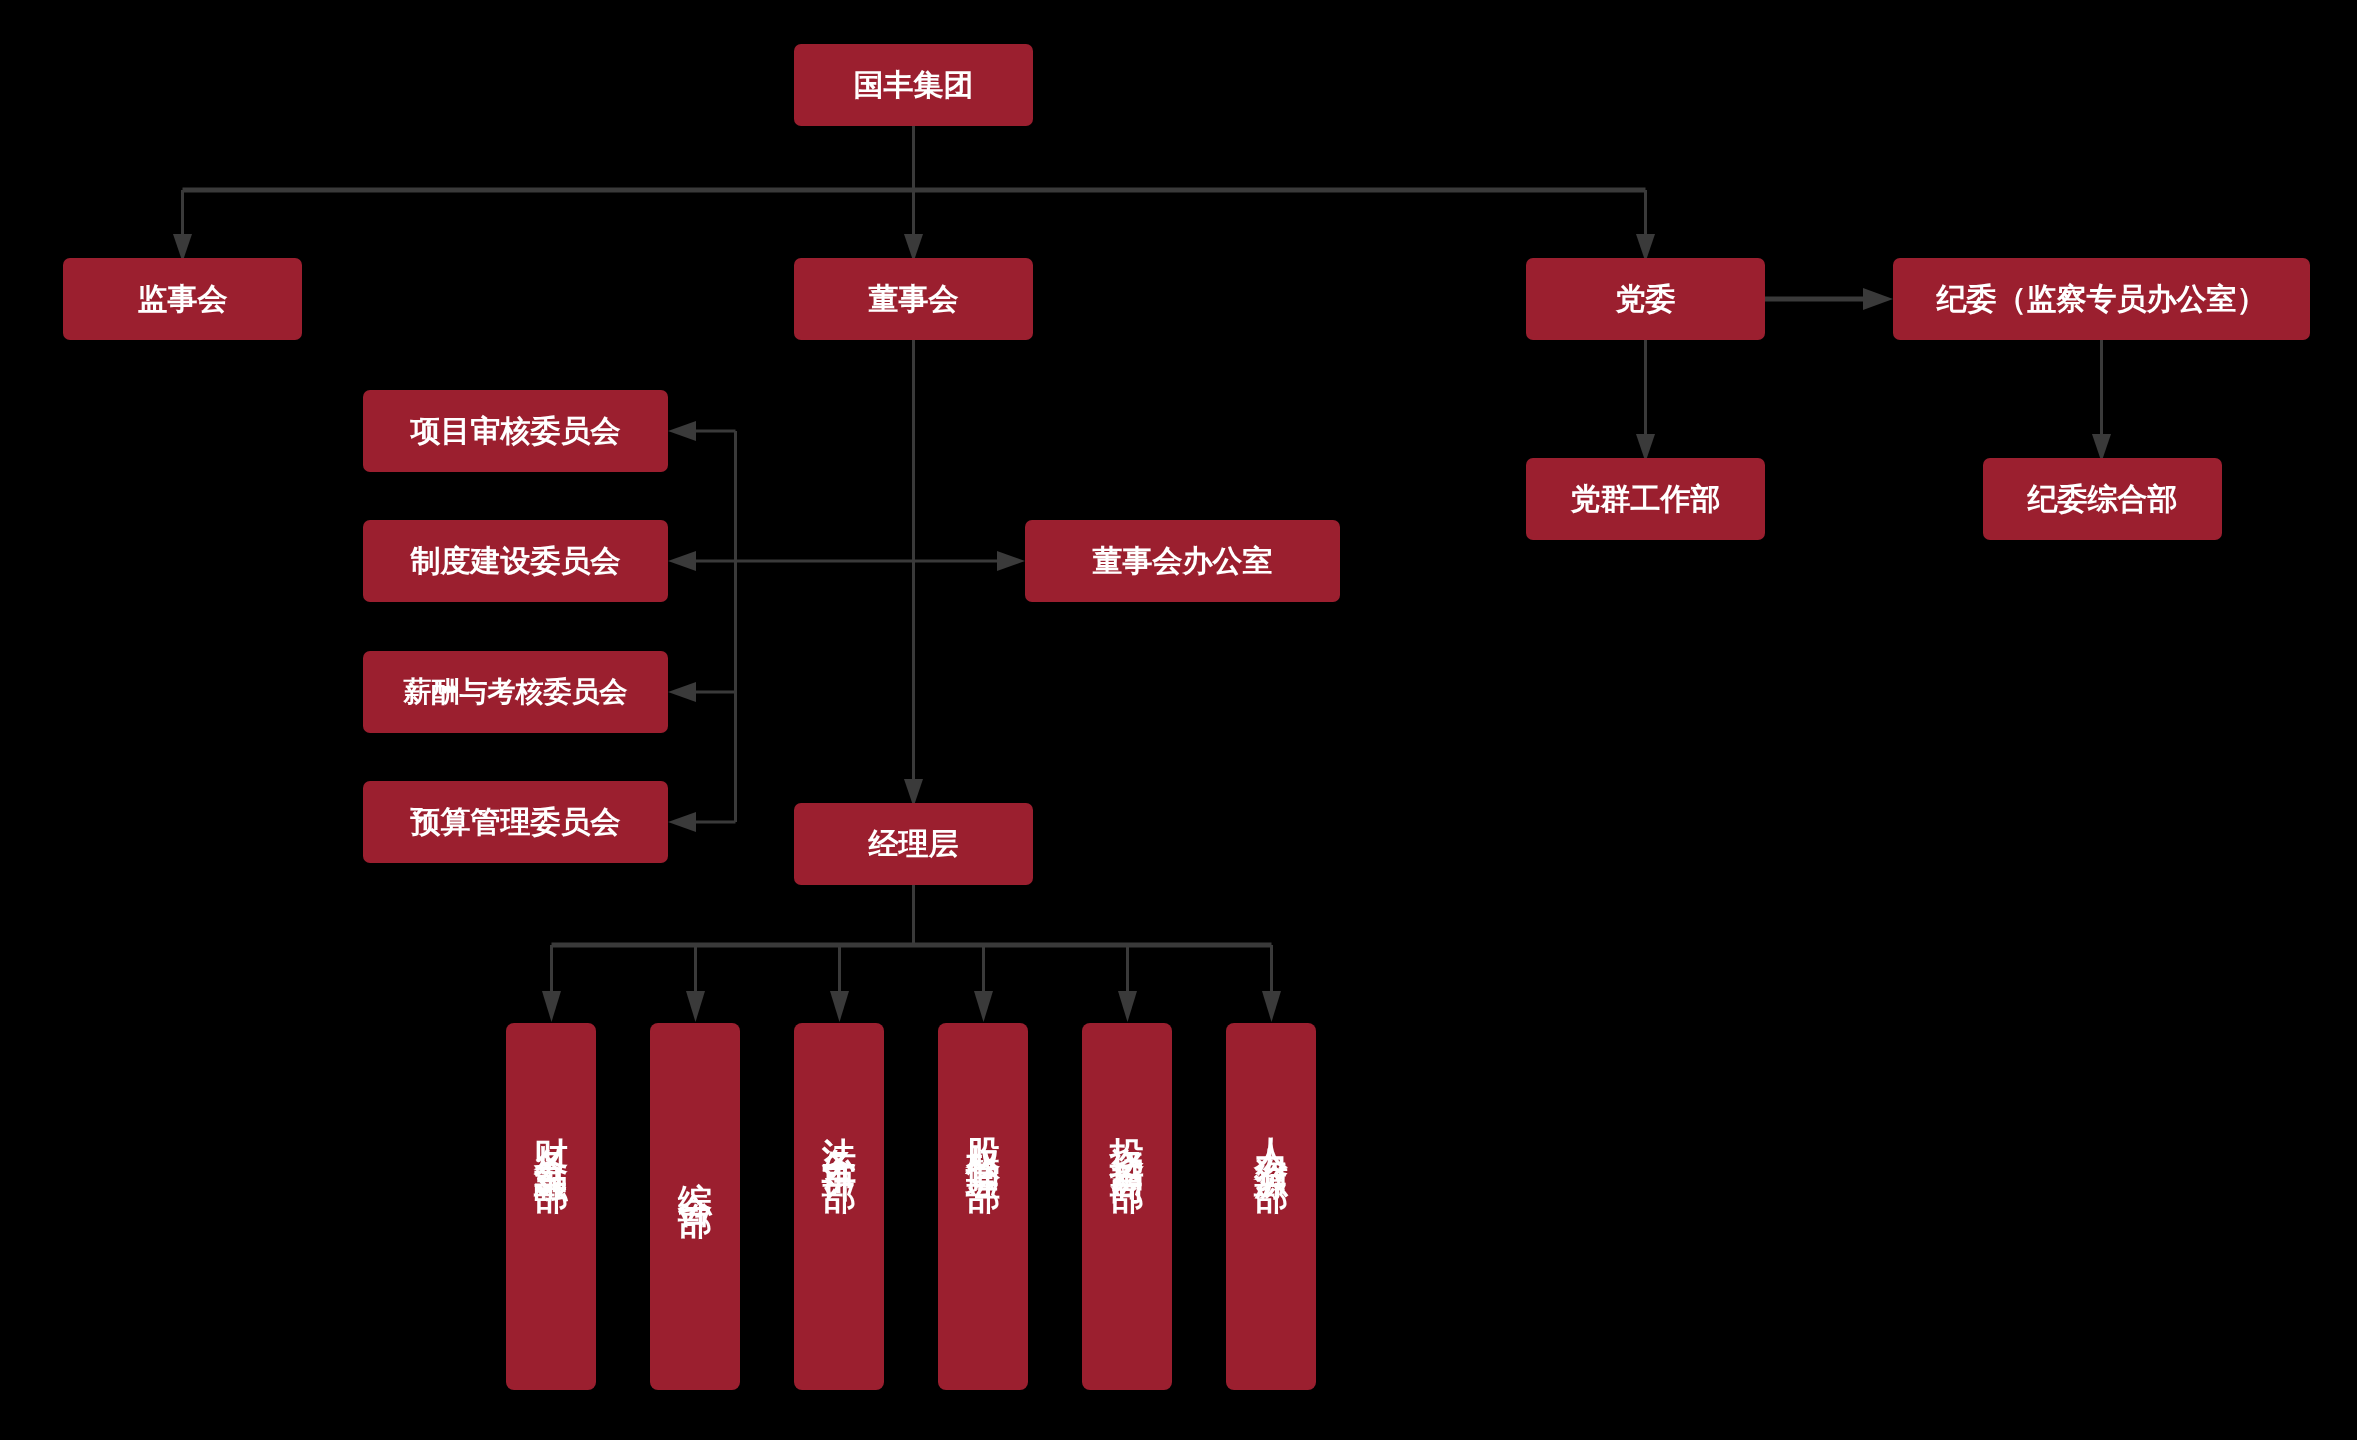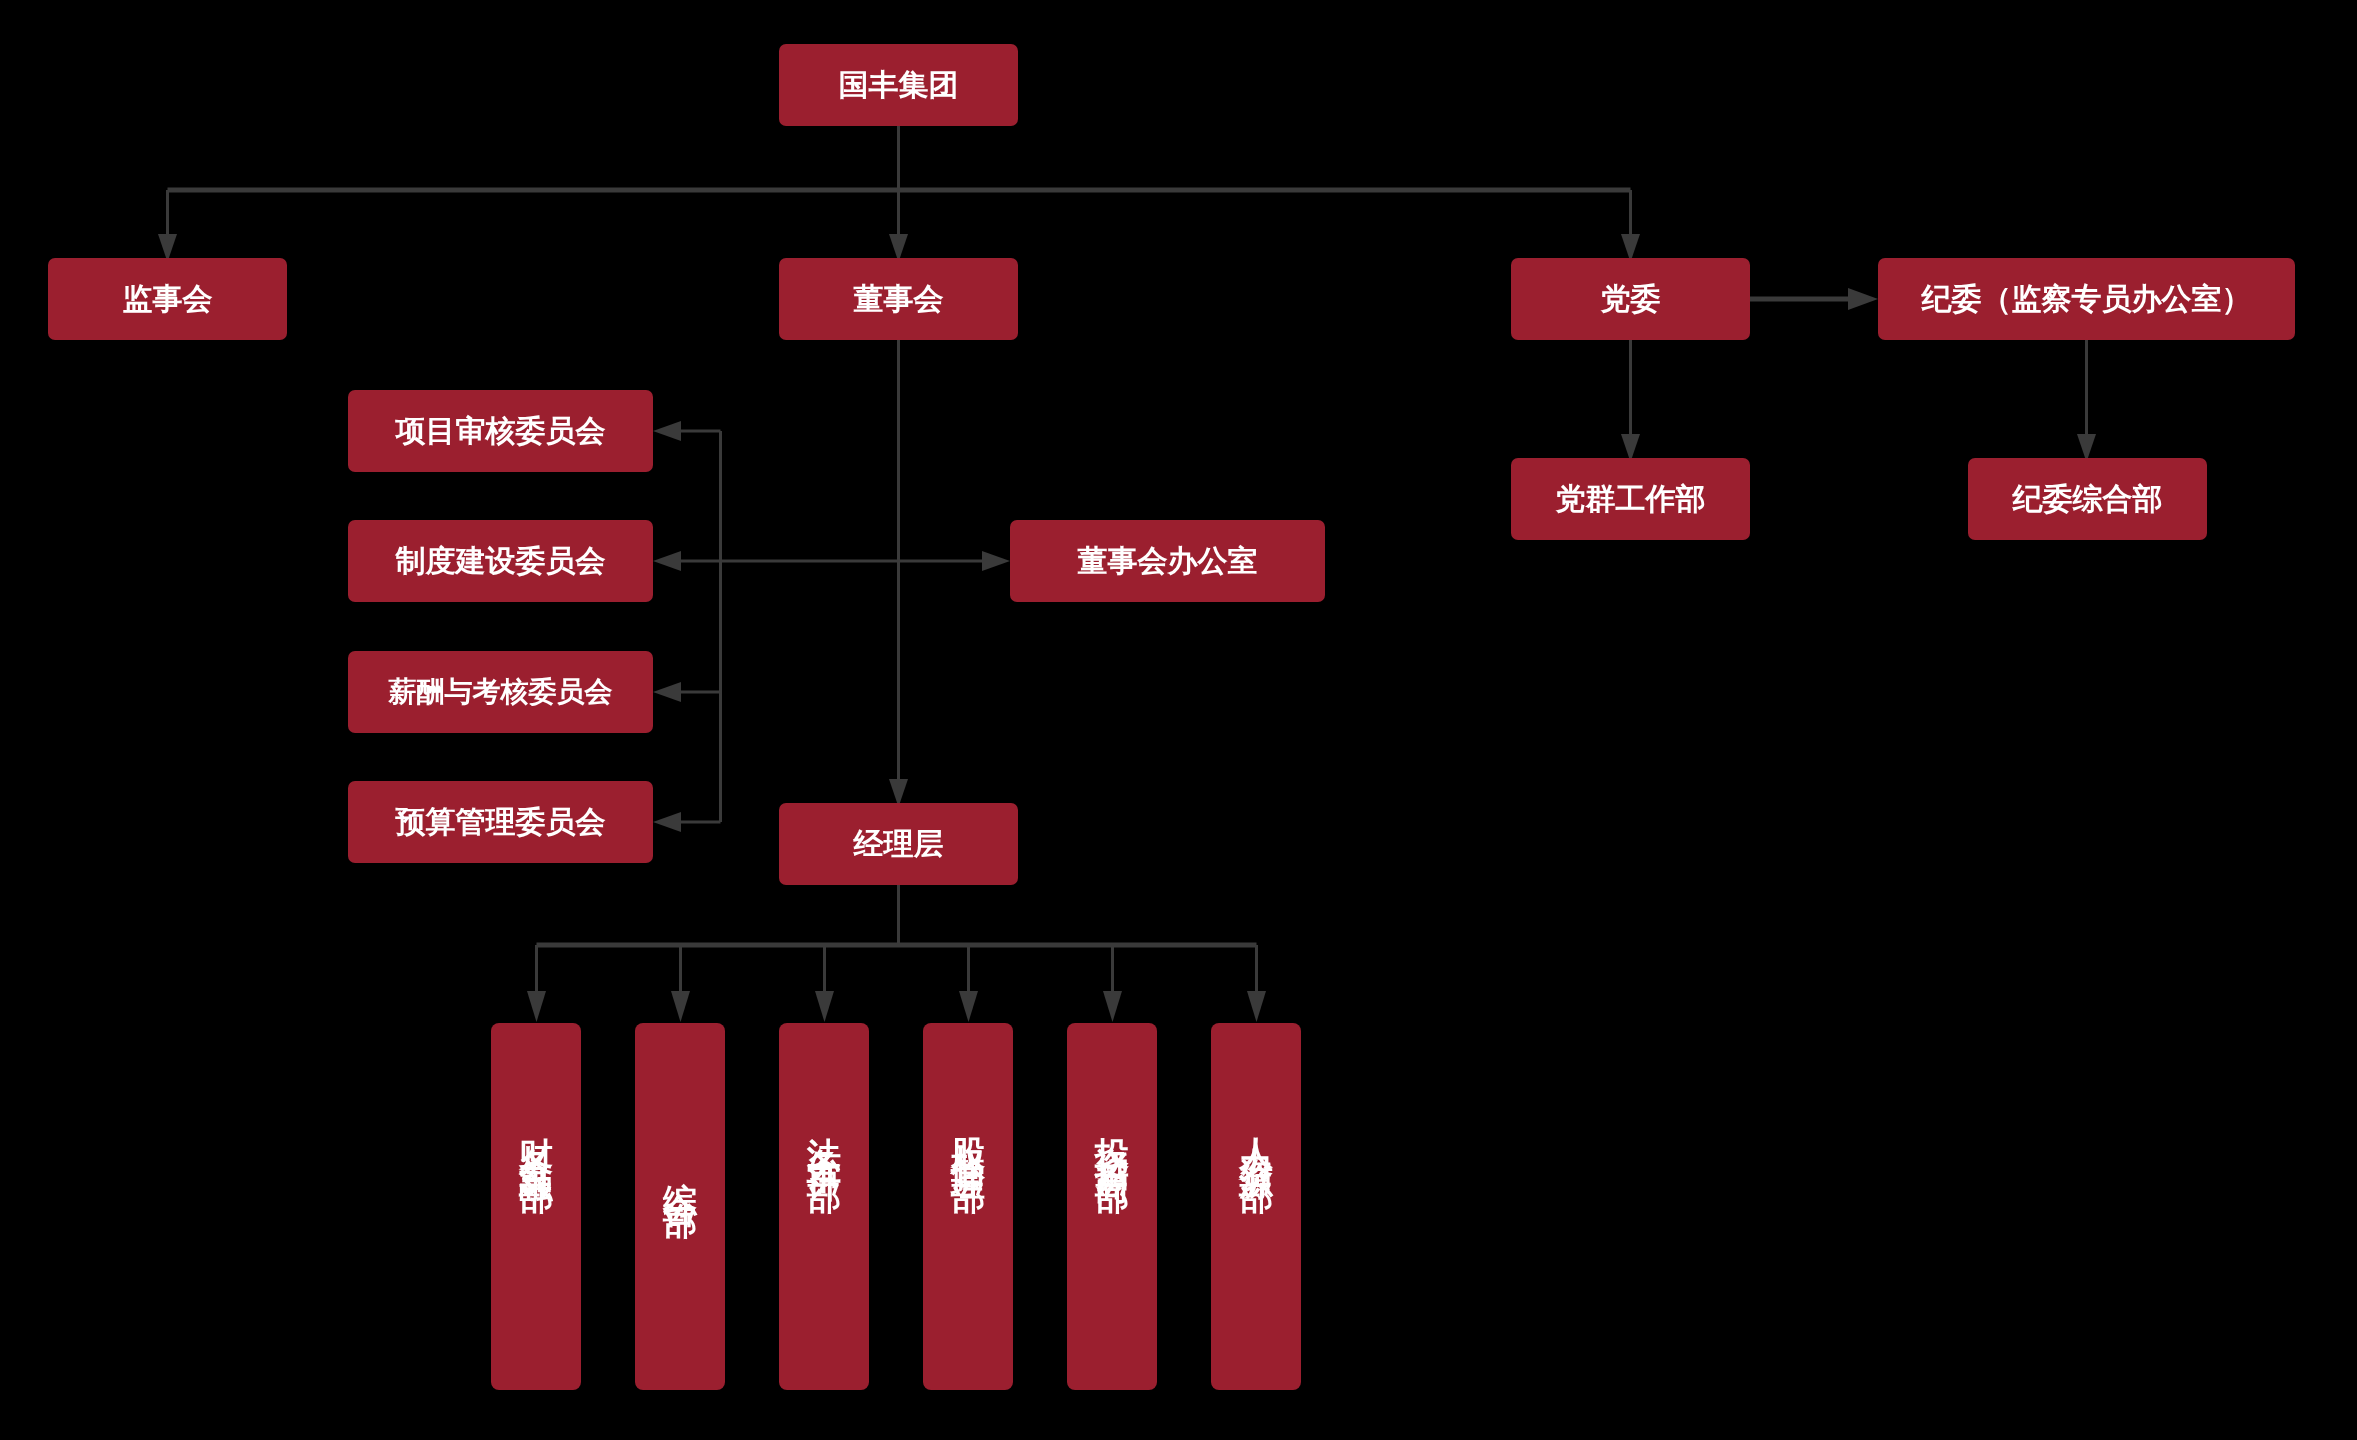--- a/index.html
+++ b/index.html
@@ -12,20 +12,21 @@
     width: 2357px;
     height: 1440px;
     font-family: "Liberation Sans", "DejaVu Sans", sans-serif;
     overflow: hidden;
   }
   #chart-root {
     position: relative;
     width: 2137px;
     height: 1440px;
     background: #000000;
+    margin-left: 15px;
   }
   svg.org-svg {
     position: absolute;
     top: 0;
     left: 0;
     width: 2357px;
     height: 1440px;
     display: block;
   }
   .node-rect {

